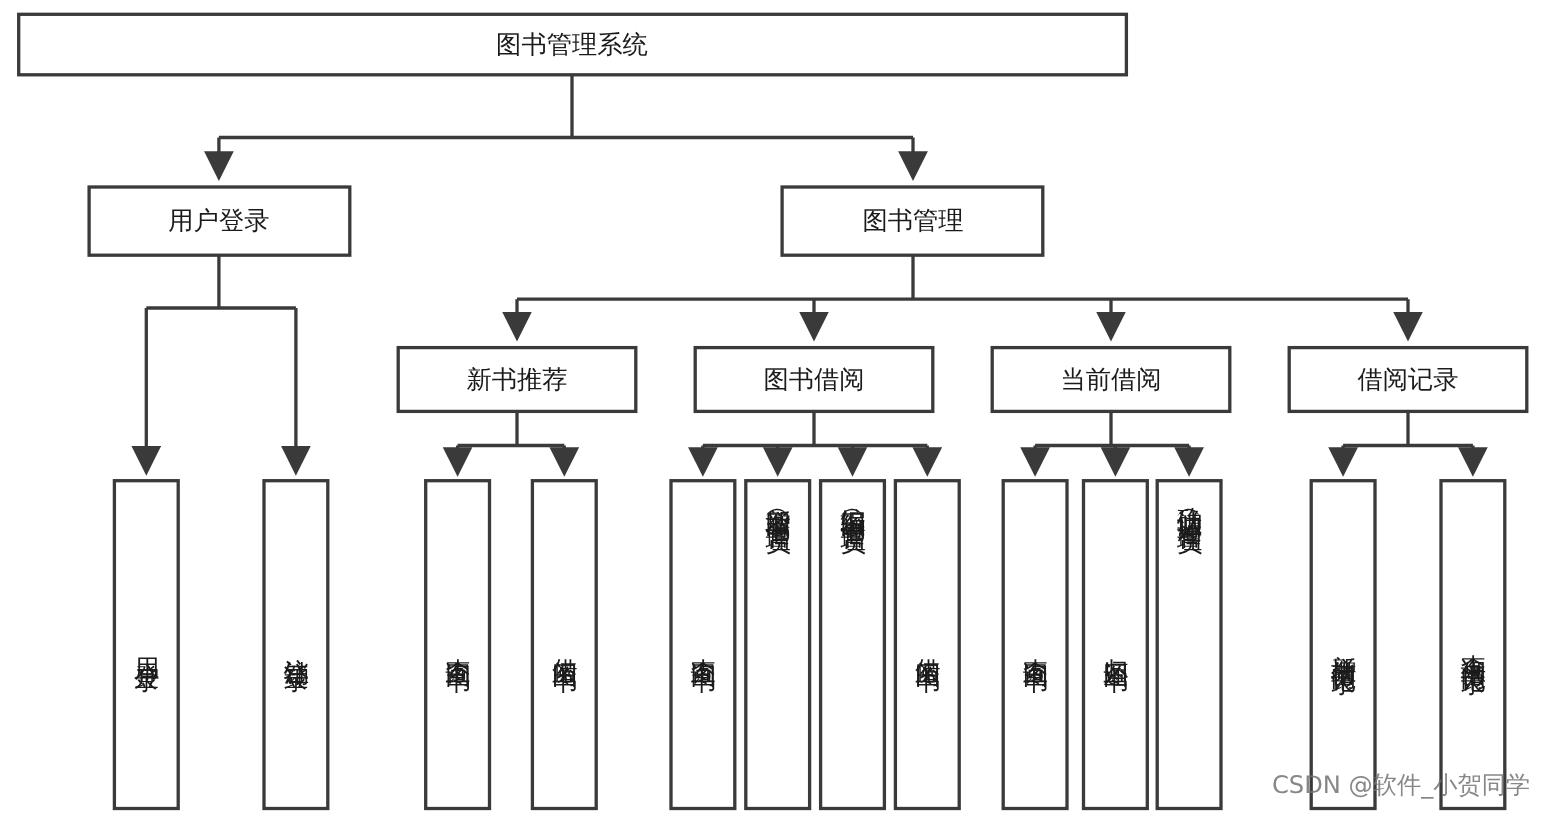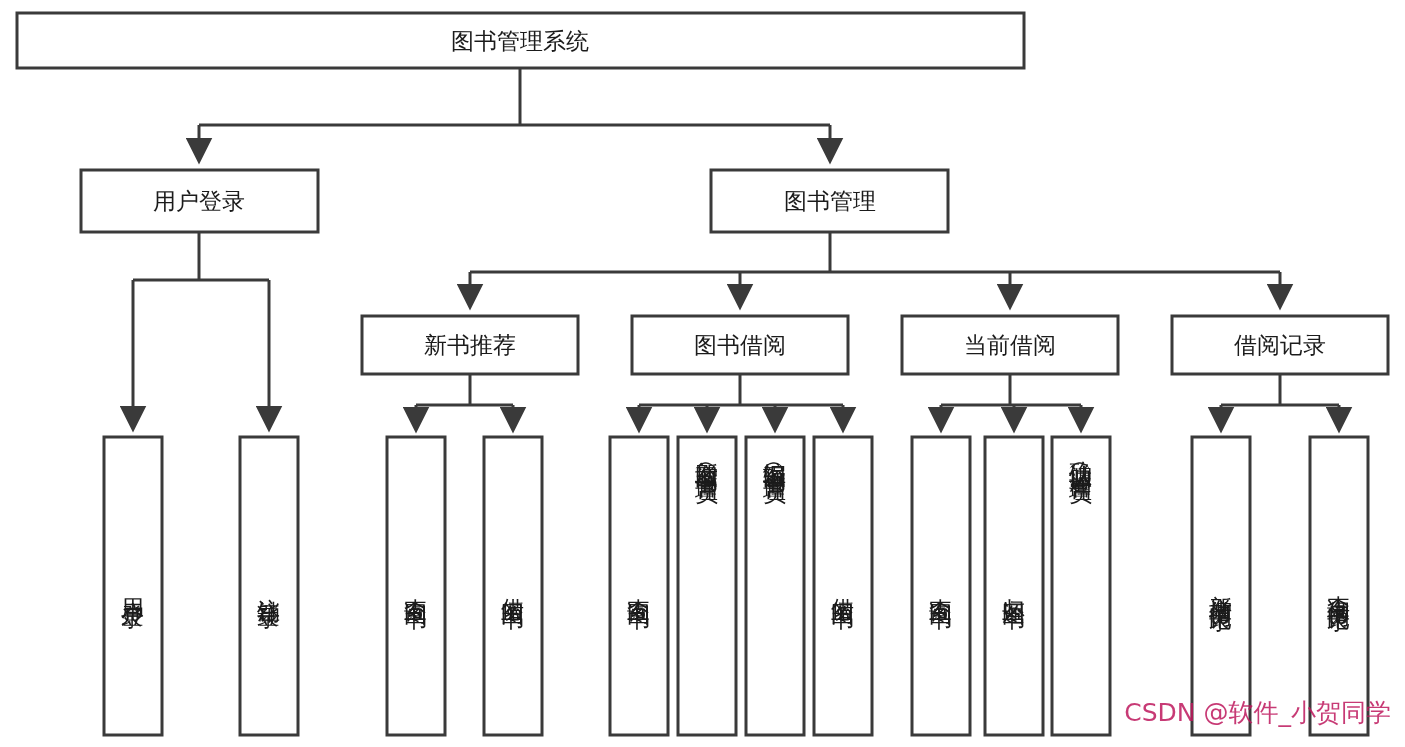--- a/index.html
+++ b/index.html
@@ -63,22 +63,22 @@
     line-height: 1.22;
     letter-spacing: 3px;
     color: #1b1b1b;
     white-space: nowrap;
   }
   #watermark {
     position: absolute;
     right: 14px;
     bottom: 6px;
     font-family: "DejaVu Sans", "Liberation Sans", sans-serif;
-    font-size: 25px;
-    color: #be185d;
+    font-size: 22px;
+    color: #737373;
     opacity: 0.85;
     white-space: nowrap;
   }
 </style>
 </head>
 <body>
 
 <div id="diagram-root">
 
   <svg id="tree-svg" viewBox="0 0 1405 747">

